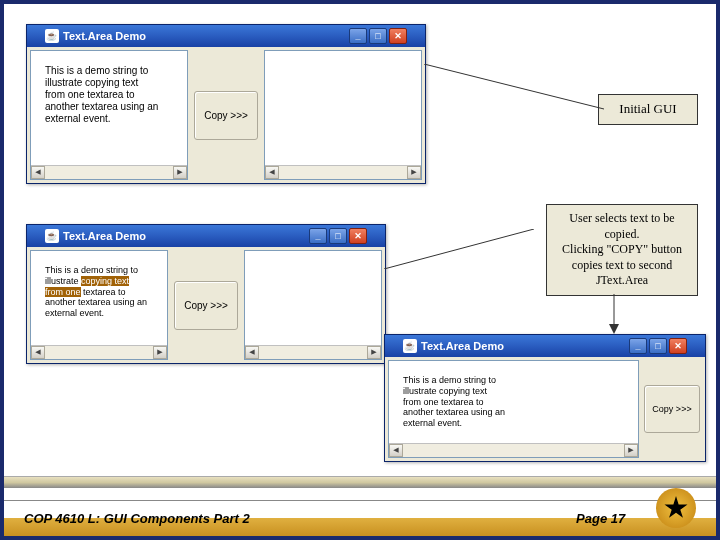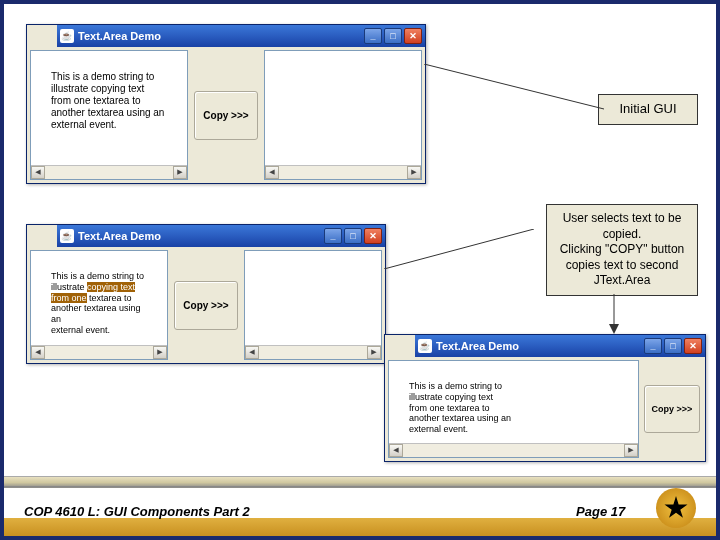--- a/index.html
+++ b/index.html
@@ -11,25 +11,24 @@
     position: absolute;
     border: 1px solid #0a246a;
     background: #ece9d8;
     box-shadow: 1px 1px 3px rgba(0,0,0,0.3);
   }
   .titlebar {
     height: 22px;
     background: linear-gradient(to bottom, #3b77d8 0%, #2a5dc0 50%, #1941a5 100%);
     display: flex;
     align-items: center;
-    padding: 0 3px;
+    padding: 0 18px;
     color: #fff;
     font-size: 11px;
     font-weight: bold;
-    margin-left: 30px;
   }
   .java-icon {
     width: 14px; height: 14px;
     background: #fff;
     border-radius: 2px;
     margin-right: 4px;
     display: flex;
     align-items: center;
     justify-content: center;
   }
@@ -54,40 +53,40 @@
     padding: 3px;
     gap: 3px;
     height: calc(100% - 22px);
   }
   .textarea-panel {
     flex: 1;
     background: #fff;
     border: 1px solid #7f9db9;
     font-size: 10px;
     line-height: 1.2;
-    padding: 20px;
+    padding: 14px;
     position: relative;
     overflow: hidden;
     font-family: "Segoe UI", Arial, sans-serif;
   }
   .textarea-panel.small { font-size: 9px; }
   .copy-btn-col {
     width: 70px;
     display: flex;
     align-items: center;
     justify-content: center;
   }
   .copy-btn {
     width: 64px;
     padding: 18px 2px;
     background: #ece9d8;
     border: 1px solid #aca899;
     border-radius: 3px;
     font-size: 10px;
-    font-weight: bold;
+    font-weight: normal;
     text-align: center;
     box-shadow: inset 1px 1px 0 #fff;
   }
   .scrollbar-h {
     position: absolute;
     bottom: 0; left: 0; right: 0;
     height: 14px;
     background: #ece9d8;
     border-top: 1px solid #c0c0c0;
     display: flex;
@@ -107,27 +106,28 @@
   
   
   .callout {
     position: absolute;
     border: 1px solid #333;
     background: #ece9d8;
     padding: 6px 10px;
     font-size: 13px;
     text-align: center;
     line-height: 1.3;
+    font-family: Liberation Serif, serif;
   }
   
   
   .footer {
     position: absolute;
     bottom: 0; left: 0; right: 0;
-    height: 50px;
+    height: 36px;
     display: flex;
   }
   .footer-sec {
     flex: 1;
     display: flex;
     align-items: center;
     justify-content: center;
     font-size: 13px;
     font-weight: bold;
     font-style: italic;

